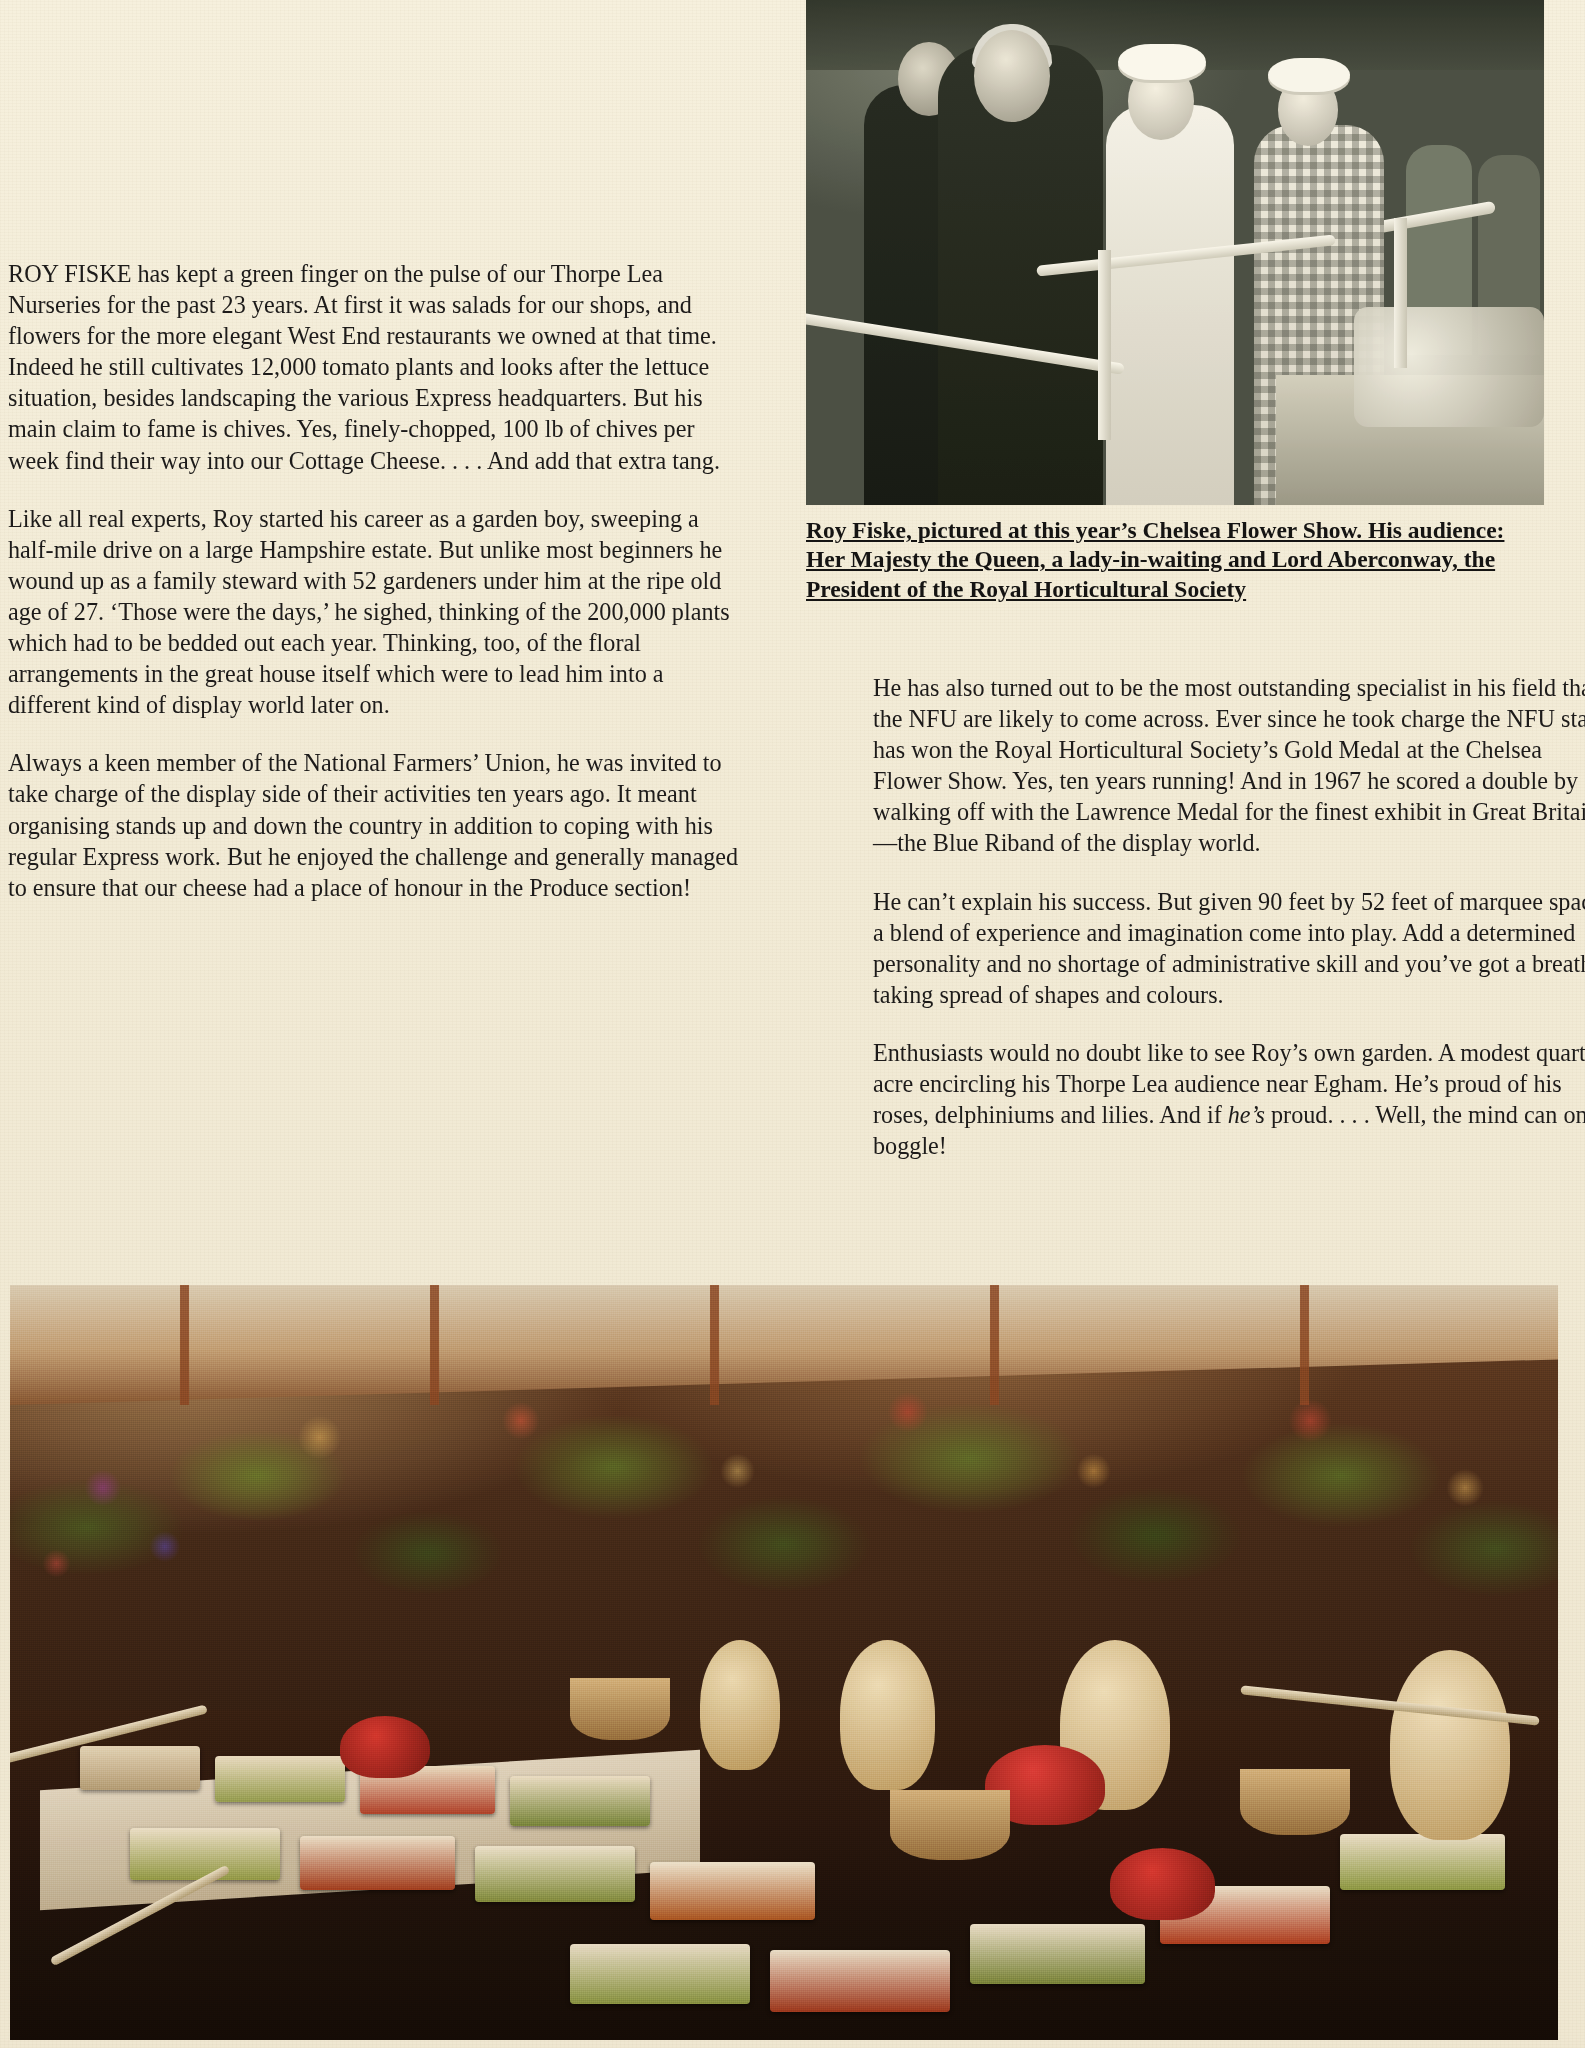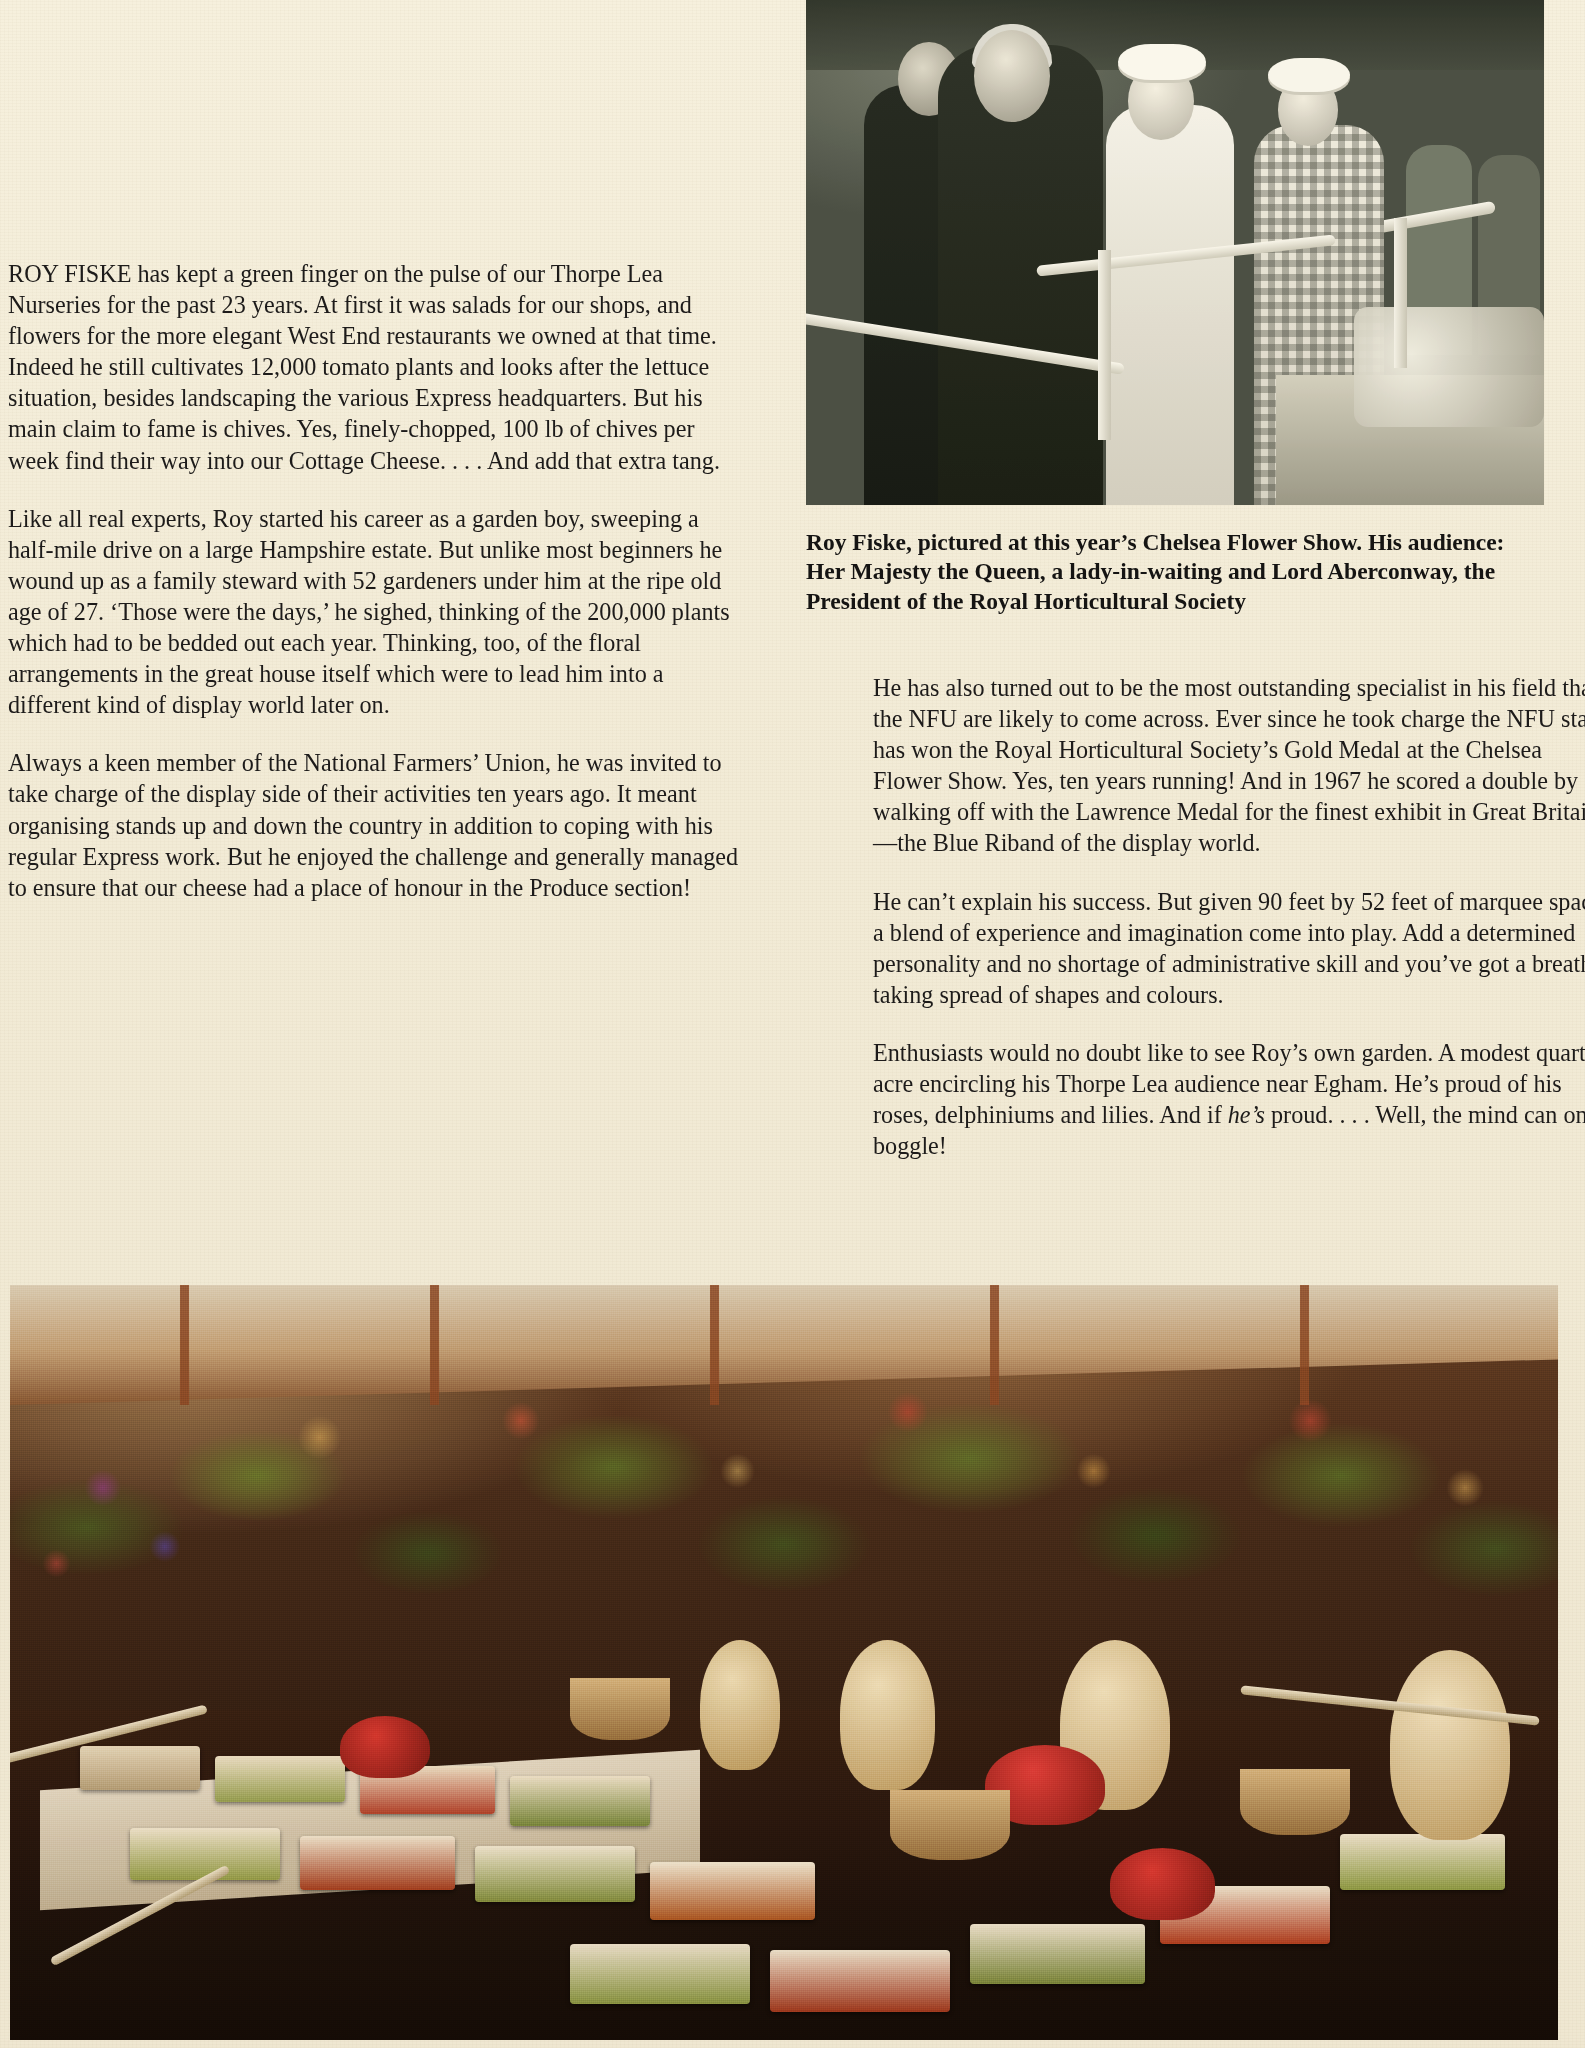--- a/index.html
+++ b/index.html
@@ -118,22 +118,22 @@
   #photo-bw .p2{left:588px;top:218px;height:150px;}
   #photo-bw .rail{position:absolute;left:560px;top:212px;width:130px;height:12px;border-radius:8px;
      background:linear-gradient(180deg,#f1eee2,#c8c4b3);transform:rotate(-10deg);}
   
   #photo-bw .table{position:absolute;left:470px;bottom:0;width:280px;height:130px;
      background:linear-gradient(180deg,#cfcbb9 0%,#9a9785 100%);}
   #photo-bw .prod{position:absolute;bottom:78px;right:0;width:190px;height:120px;border-radius:14px;
      background:radial-gradient(circle at 30% 40%,#efecdf,#a9a593);opacity:.95;}
 
   #caption-bw{
-    position:absolute;left:806px;top:528px;width:740px;
-    font-weight:700;font-size:23.5px;line-height:1.245;color:#151413;
+    position:absolute;left:806px;top:516px;width:740px;
+    font-weight:700;font-size:23.5px;line-height:1.245;color:#151413;text-decoration:underline;
   }
 
   
   #caption-strip{
     position:absolute;left:8px;top:1246px;width:1560px;
     font-weight:700;font-size:24.5px;color:#16150f;
   }
 
   
   #photo-colour{

